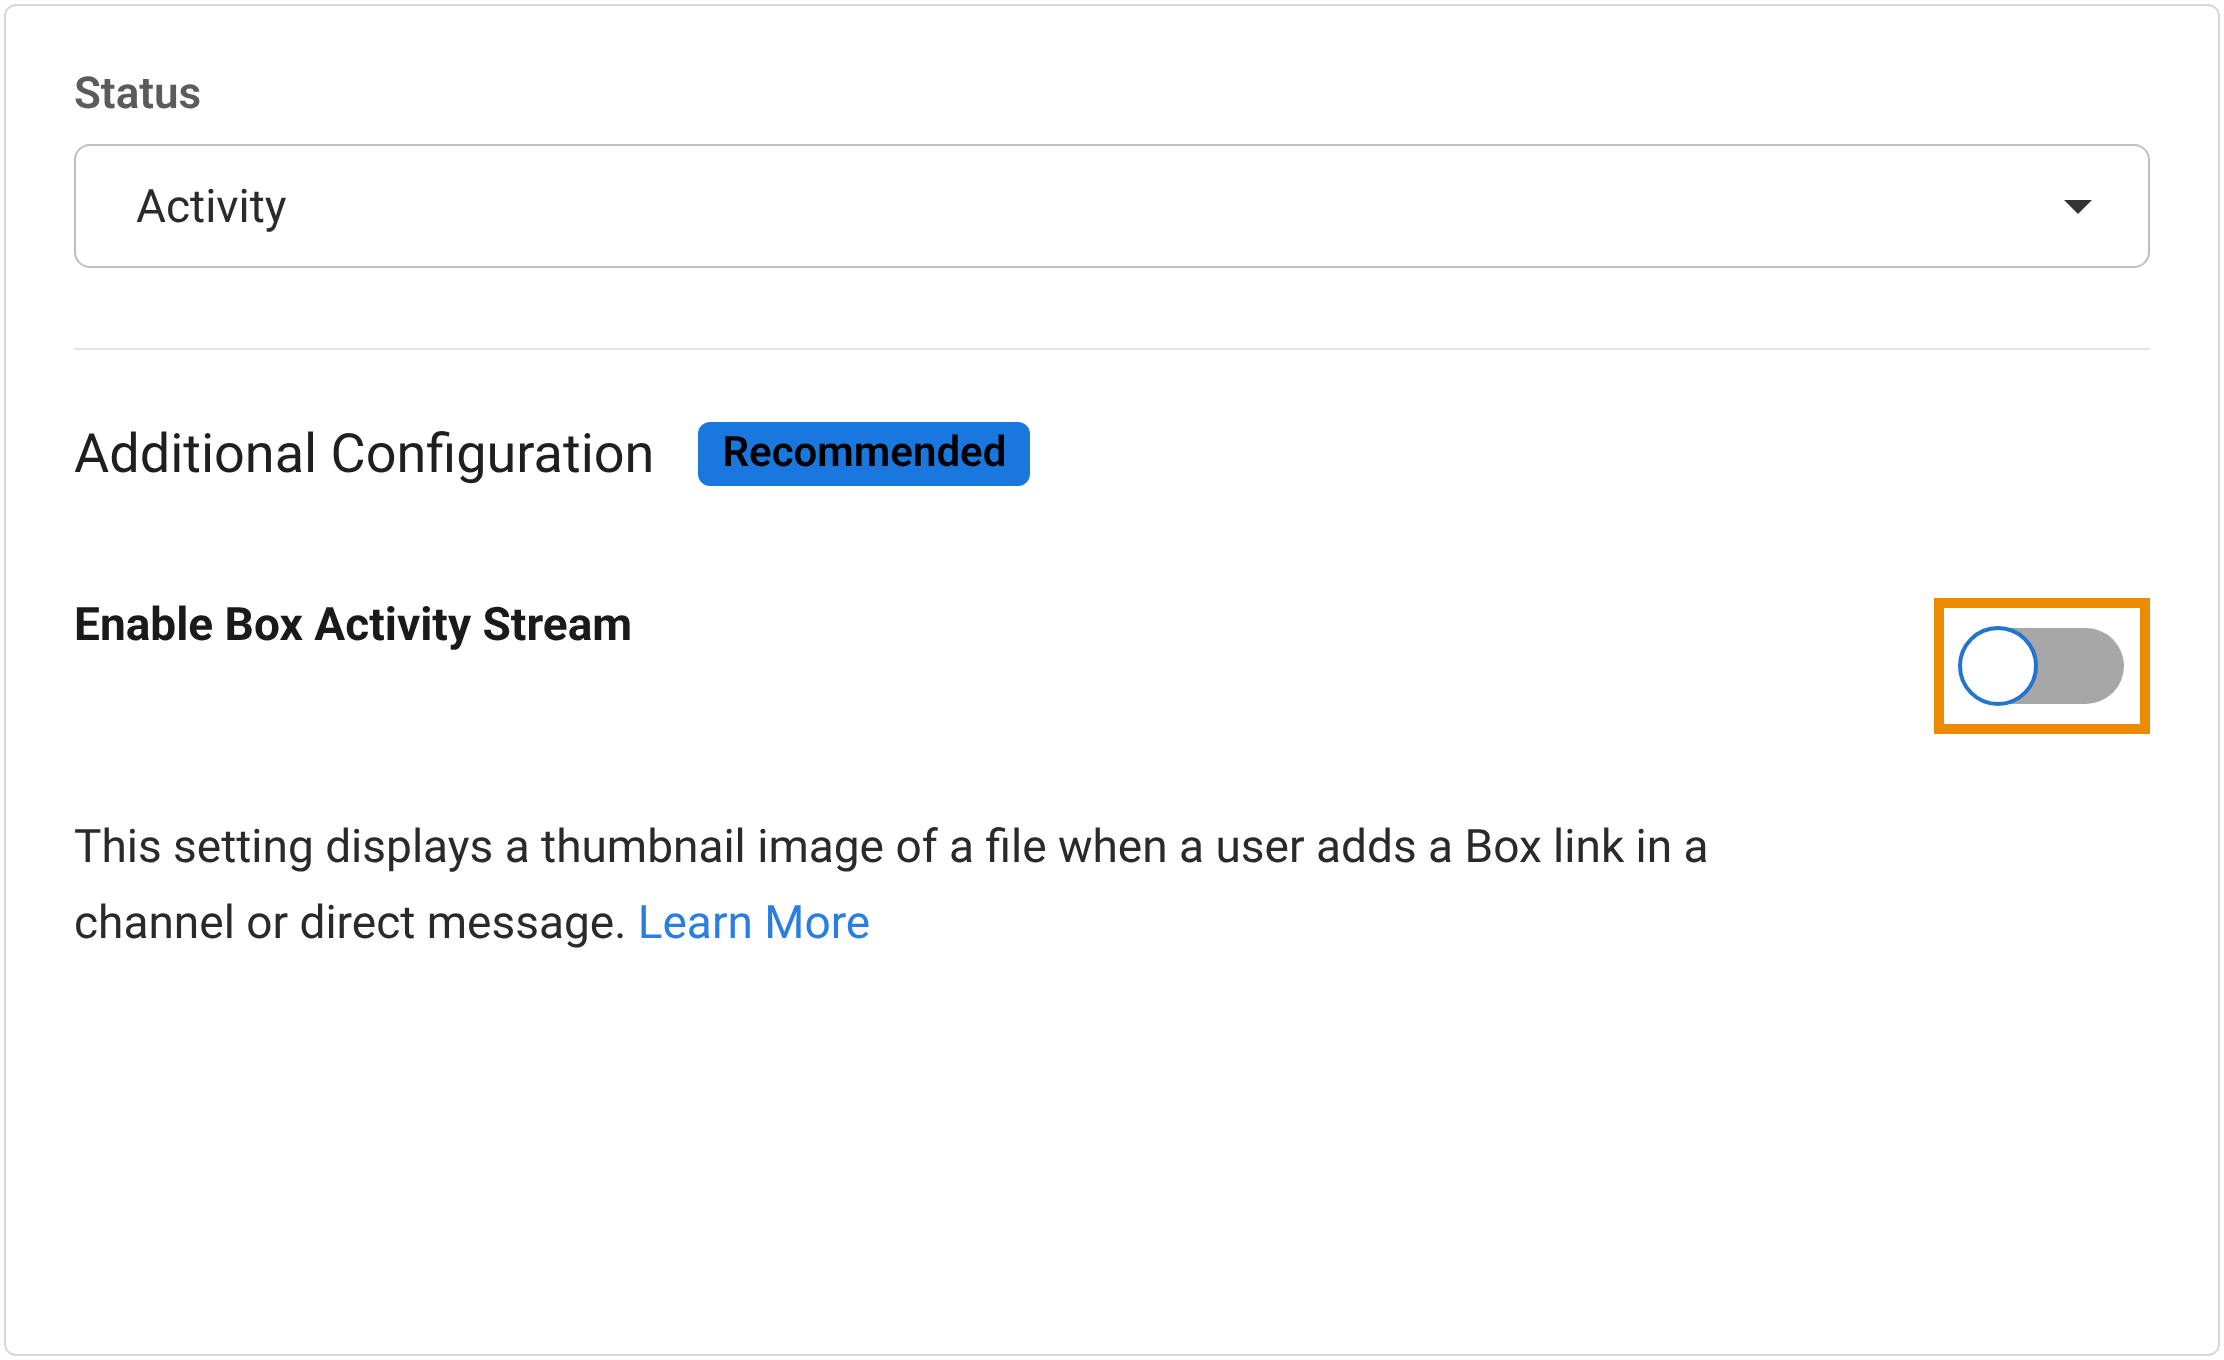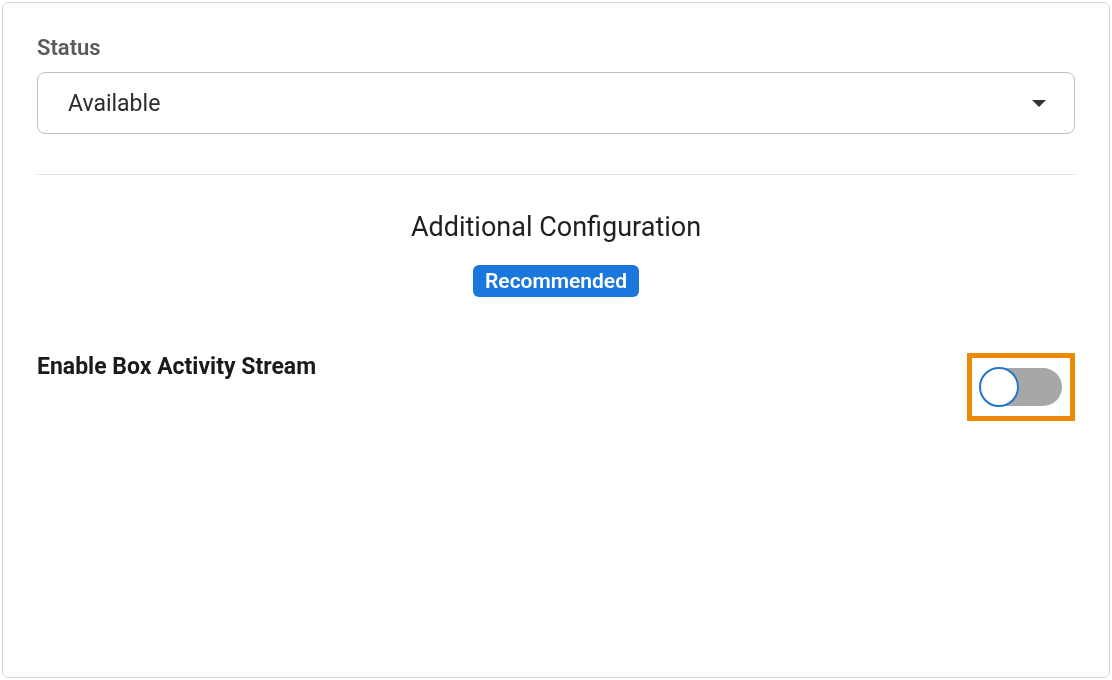--- a/index.html
+++ b/index.html
@@ -53,30 +53,29 @@
     .hr {
       border: none;
       border-top: 1px solid #e3e3e3;
       margin-bottom: 36px;
     }
     .section-header {
       display: flex;
       align-items: center;
       gap: 22px;
       margin-bottom: 56px;
-      flex-direction: column;
     }
     .section-title {
       font-size: 27px;
       font-weight: 400;
       color: #1f1f1f;
     }
     .badge {
       background: #1a77dd;
-      color: #ffffff;
+      color: #000000;
       font-size: 21px;
       font-weight: 600;
       padding: 4px 12px;
       border-radius: 6px;
     }
     .setting-row {
       display: flex;
       align-items: flex-start;
       justify-content: space-between;
       margin-bottom: 18px;
@@ -142,35 +141,38 @@
     }
   </style>
 </head>
 <body>
 
 <div class="panel">
 
   <div class="label-status">Status</div>
 
   <div class="dropdown">
-    <span class="dropdown-value">Available</span>
+    <span class="dropdown-value">Activity</span>
     <span class="caret-down"></span>
   </div>
 
   <hr class="hr">
 
   <div class="section-header">
     <div class="section-title">Additional Configuration</div>
     <div class="badge">Recommended</div>
   </div>
 
   <div class="setting-row">
     <div class="setting-title">Enable Box Activity Stream</div>
     <div class="highlight-box">
       <div class="toggle off">
         <div class="knob"></div>
       </div>
     </div>
   </div>
 
   <div style="height:20px"></div>
+  <div class="setting-desc" style="margin-bottom:0">
+    <span>This setting displays a thumbnail image of a file when a user adds a Box link in a channel or direct message. </span><span class="link">Learn More</span>
+  </div>
 
 </div>
 
 </body></html>

